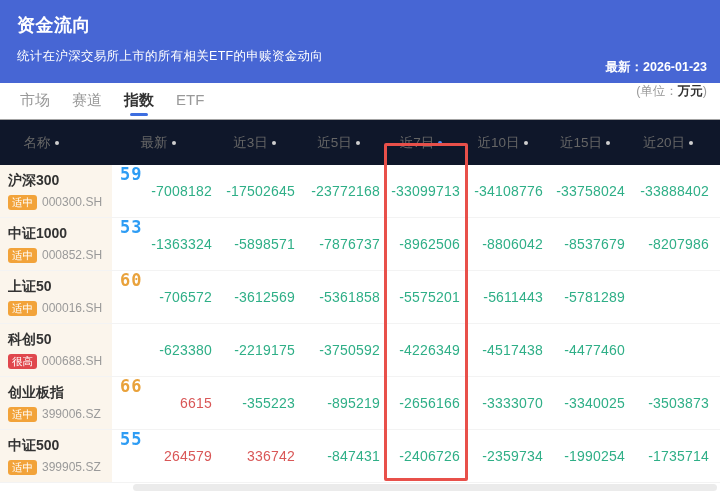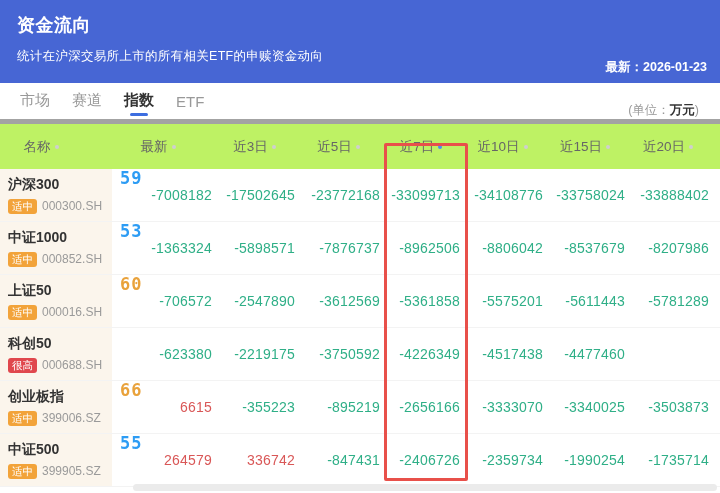--- a/index.html
+++ b/index.html
@@ -13,42 +13,42 @@
   .top-header {
     height:83px; background:var(--header-blue,#4766D4); color:#fff;
     box-sizing:border-box; padding:13px 16px 0 17px; position:relative;
   }
   .title { font-size:18px; font-weight:bold; letter-spacing:0.5px; }
   .subtitle { font-size:12.5px; margin-top:11px; letter-spacing:0.3px; }
   .date { position:absolute; right:13px; bottom:7px; font-size:12.5px; font-weight:bold; }
 
   
   .tabbar {
-    height:36px; display:flex; align-items:flex-end; padding:0 21px 0 9px;
-    border-bottom:5px solid #a3a3a3; background:#fff;
+    height:36px; display:flex; align-items:flex-start; padding:0 13px 0 9px;
+    border-bottom:1px solid #a3a3a3; background:#fff;
   }
   .tab {
     font-size:15px; color:#999; padding:8px 0 9px; margin:0 11px;
     position:relative; cursor:pointer; white-space:nowrap;
   }
   .tab.active { color:#333; font-weight:bold; }
   .tab.active::after {
     content:""; position:absolute; left:50%; transform:translateX(-50%);
     bottom:3px; width:18px; height:3px; border-radius:2px;
     background:#3D6EE0;
   }
   .unit { margin-left:auto; font-size:12.5px; color:#999; }
   .unit .unit-strong { color:#333; font-weight:bold; }
 
   
   .grid-cols {
     display:grid;
     grid-template-columns:112px 110px 83px 85px 80px 83px 82px 84px;
   }
-  .thead { height:45px; align-items:center; background:#bef264; }
+  .thead { height:45px; align-items:center; background:#0f172a; }
   .th {
     text-align:center; font-size:13.5px; color:#666; cursor:pointer;
     padding-right:18px; white-space:nowrap;
   }
   .th.first { padding-right:30px; }
   .sort-dot {
     display:inline-block; width:4px; height:4px; border-radius:50%;
     background:#cfcfcf; margin-left:4px; vertical-align:middle;
   }
   .sort-dot.active { background:#4B8BF4; }
@@ -192,23 +192,20 @@
         <div class="sub">
           <span class="badge medium">适中</span>
           <span class="code">000016.SH</span>
         </div>
       </div>
       <div class="cell">
         <span class="score orange">60</span>
         <span class="val neg">-706572</span>
       </div>
       <div class="cell">
-          <span class="val neg">-2547890</span>
-        </div>
-      <div class="cell">
           <span class="val neg">-3612569</span>
         </div>
       <div class="cell">
           <span class="val neg">-5361858</span>
         </div>
       <div class="cell">
           <span class="val neg">-5575201</span>
         </div>
       <div class="cell">
           <span class="val neg">-5611443</span>

